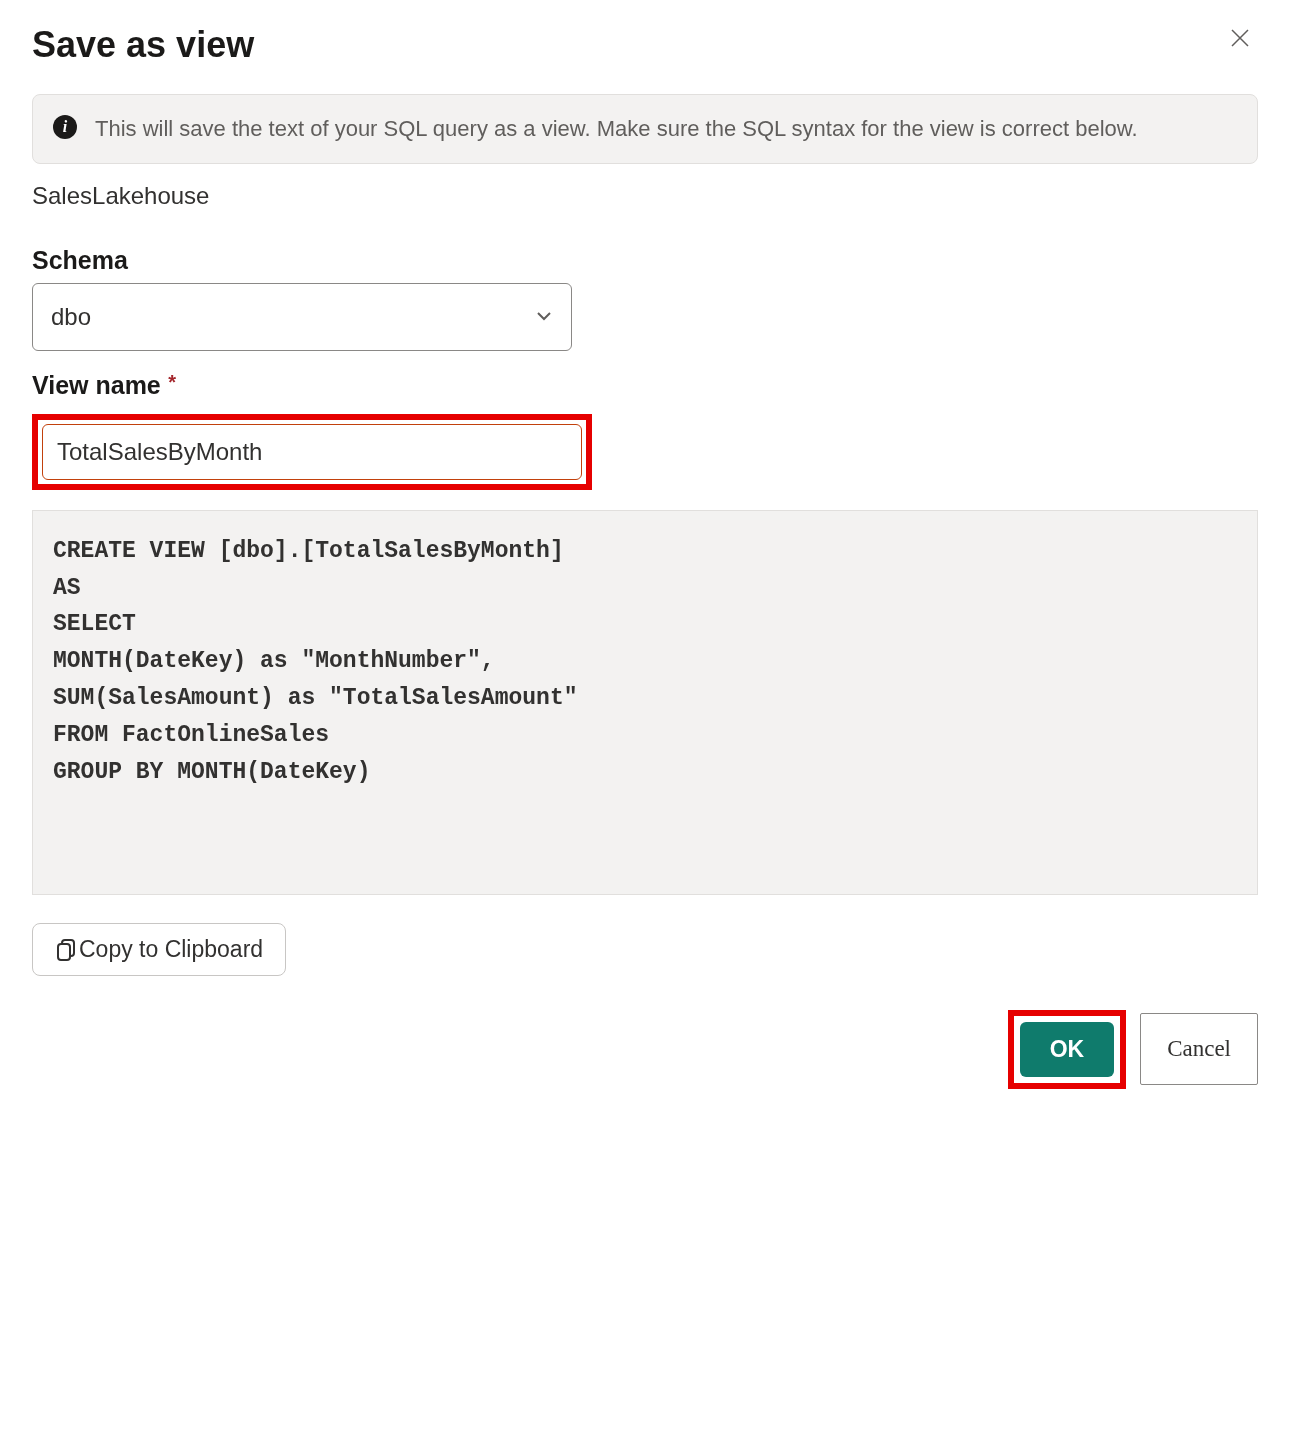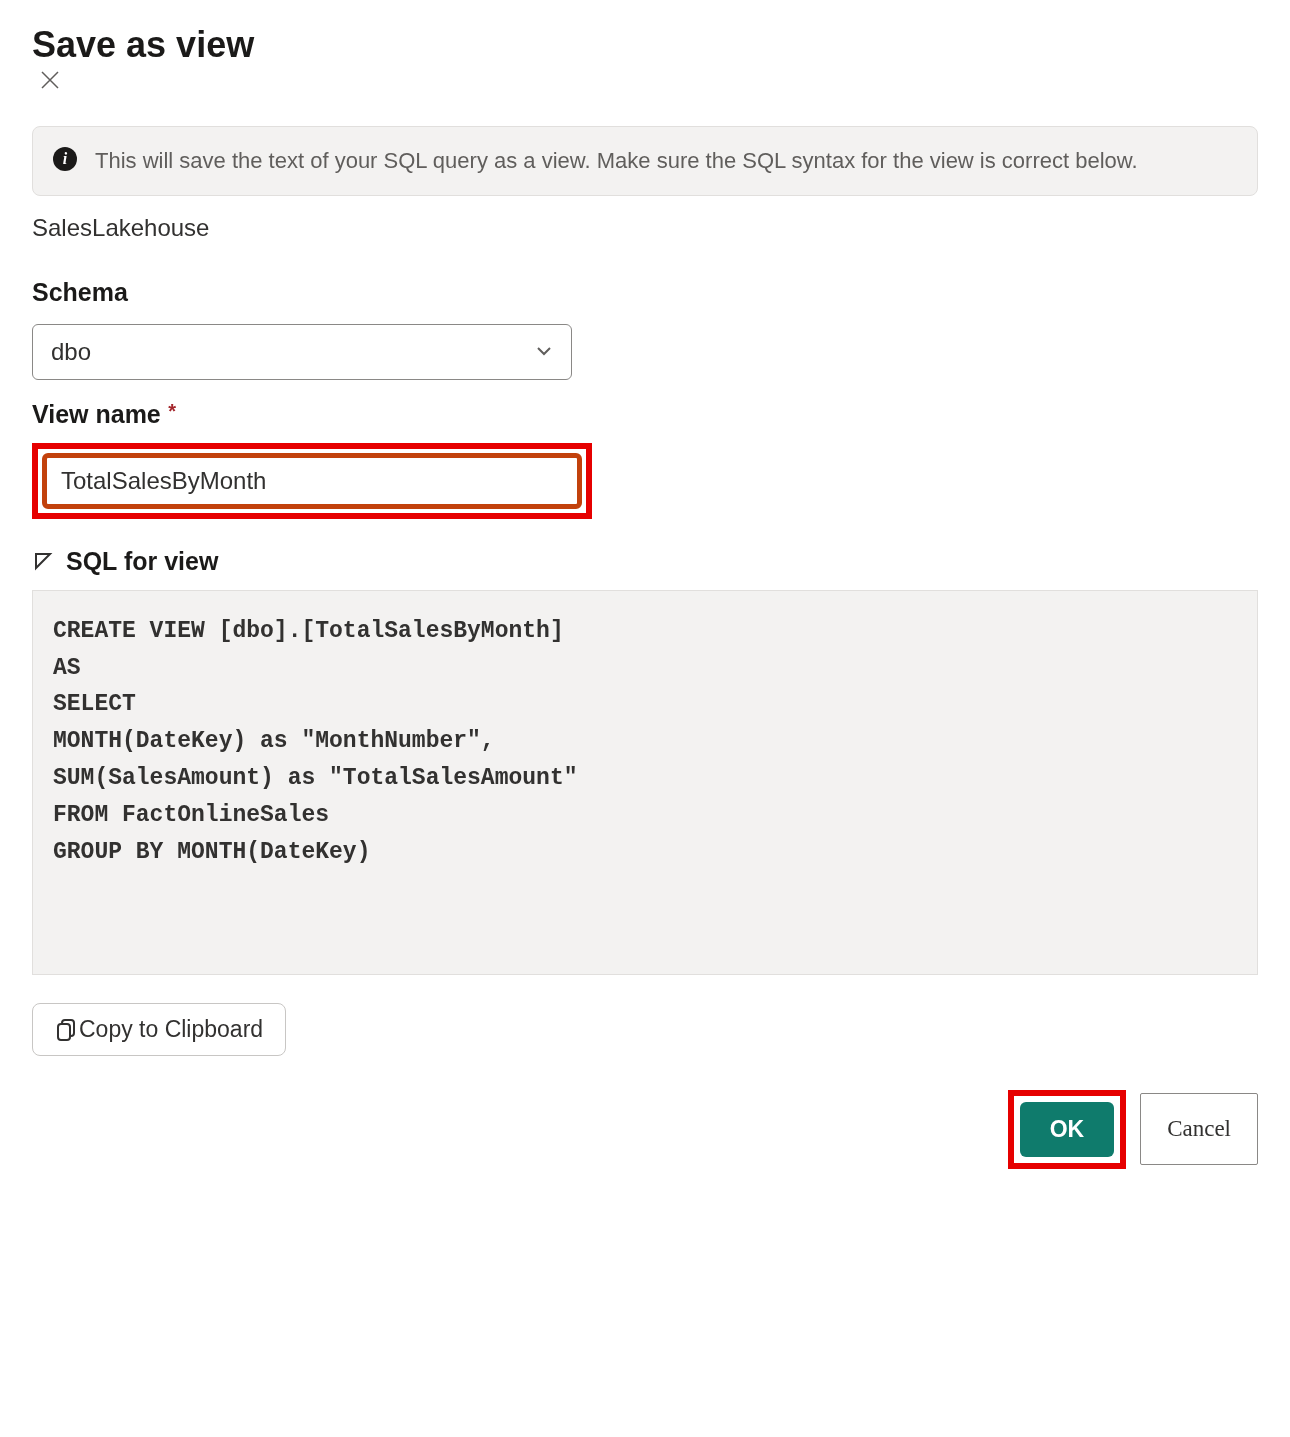--- a/index.html
+++ b/index.html
@@ -11,21 +11,20 @@
       padding: 0;
     }
     .dialog {
       padding: 24px 32px 32px 32px;
     }
     .header-row {
       display: flex;
       justify-content: space-between;
       align-items: flex-start;
       margin-bottom: 28px;
-      flex-direction: column;
     }
     .dialog-title {
       font-size: 36px;
       font-weight: 600;
       color: #1b1a19;
     }
     .close-x {
       font-size: 24px;
       color: #555;
       cursor: pointer;
@@ -82,46 +81,46 @@
       vertical-align: top;
       margin-left: 2px;
     }
     .field-value-text {
       font-size: 24px;
       color: #323130;
       margin-top: 6px;
     }
     .select-box {
       width: 540px;
-      height: 56px;
+      height: 68px;
       border: 1px solid #8a8886;
       border-radius: 6px;
       background: #fff;
       display: flex;
       align-items: center;
       justify-content: space-between;
       padding: 0 18px;
       font-size: 24px;
       color: #323130;
       cursor: pointer;
-      margin-top: 17px;
+      margin-top: 8px;
     }
     .chevron {
       color: #555;
     }
     .highlight-wrap {
       border: 6px solid #e60000;
       padding: 4px;
       display: inline-block;
       margin-top: 6px;
     }
     .text-input {
       width: 540px;
       height: 56px;
-      border: 5px solid #c2410c;
+      border: 1px solid #c2410c;
       border-radius: 6px;
       background: #fff;
       font-size: 24px;
       color: #323130;
       padding: 0 14px;
       font-family: inherit;
     }
     .sql-section-header {
       display: flex;
       align-items: center;
@@ -241,28 +240,20 @@
 
   <div class="field-group">
     <span class="field-label">
       <span>View name</span><span class="req"> *</span>
     </span>
     <div class="highlight-wrap">
       <input type="text" class="text-input" value="TotalSalesByMonth" style="">
     </div>
   </div>
 
-  <div class="sql-section-header">
-    <span class="sql-toggle-icon">
-      <svg width="22" height="22" viewBox="0 0 22 22">
-          <path d="M4 4 L18 4 L4 18 Z" fill="none" stroke="#323130" stroke-width="2"></path>
-        </svg>
-    </span>
-    <span class="sql-section-label">SQL for view</span>
-  </div>
 
   <div class="sql-box">CREATE VIEW [dbo].[TotalSalesByMonth]
 AS
 SELECT
 MONTH(DateKey) as "MonthNumber",
 SUM(SalesAmount) as "TotalSalesAmount"
 FROM FactOnlineSales
 GROUP BY MONTH(DateKey)</div>
 
   <button class="copy-btn">

